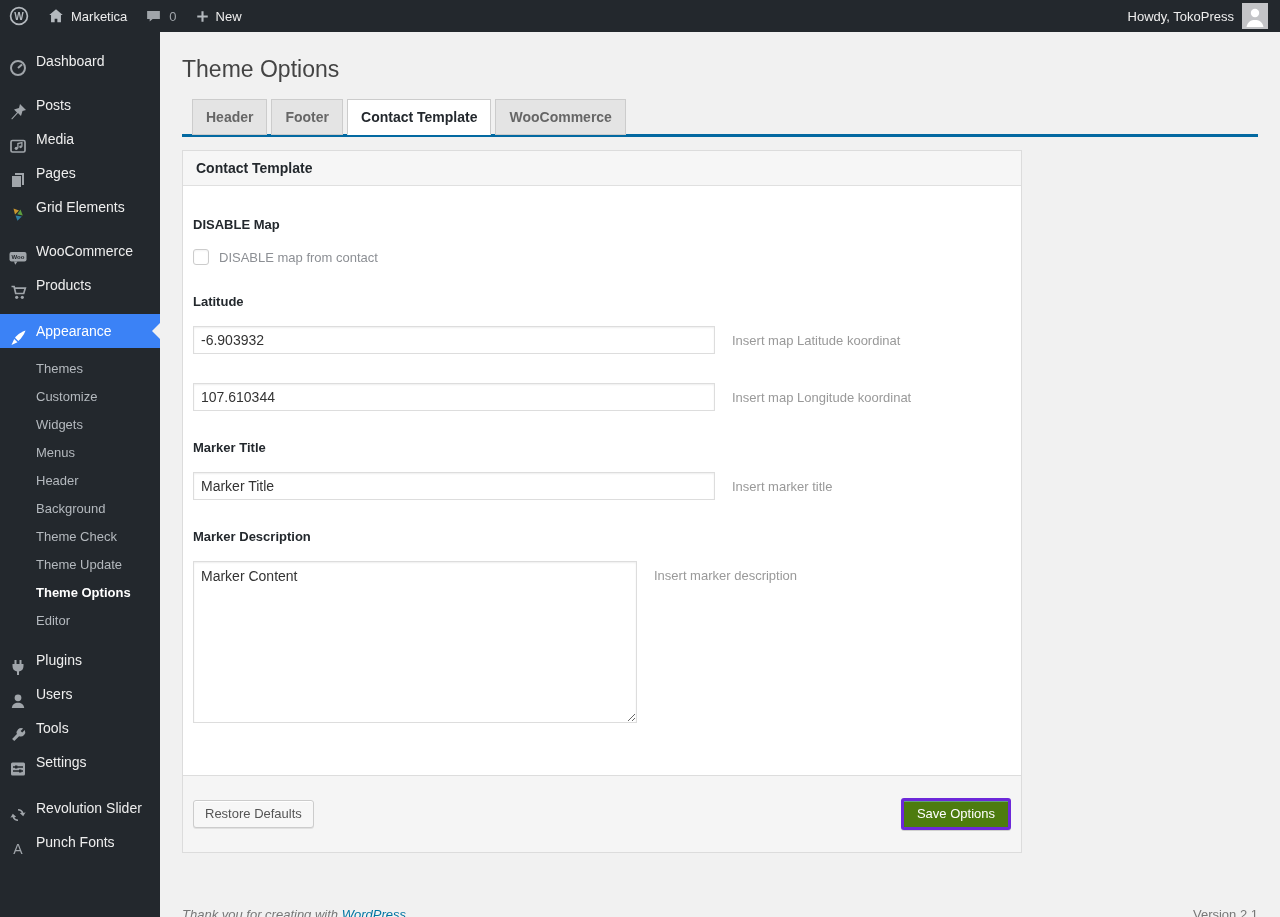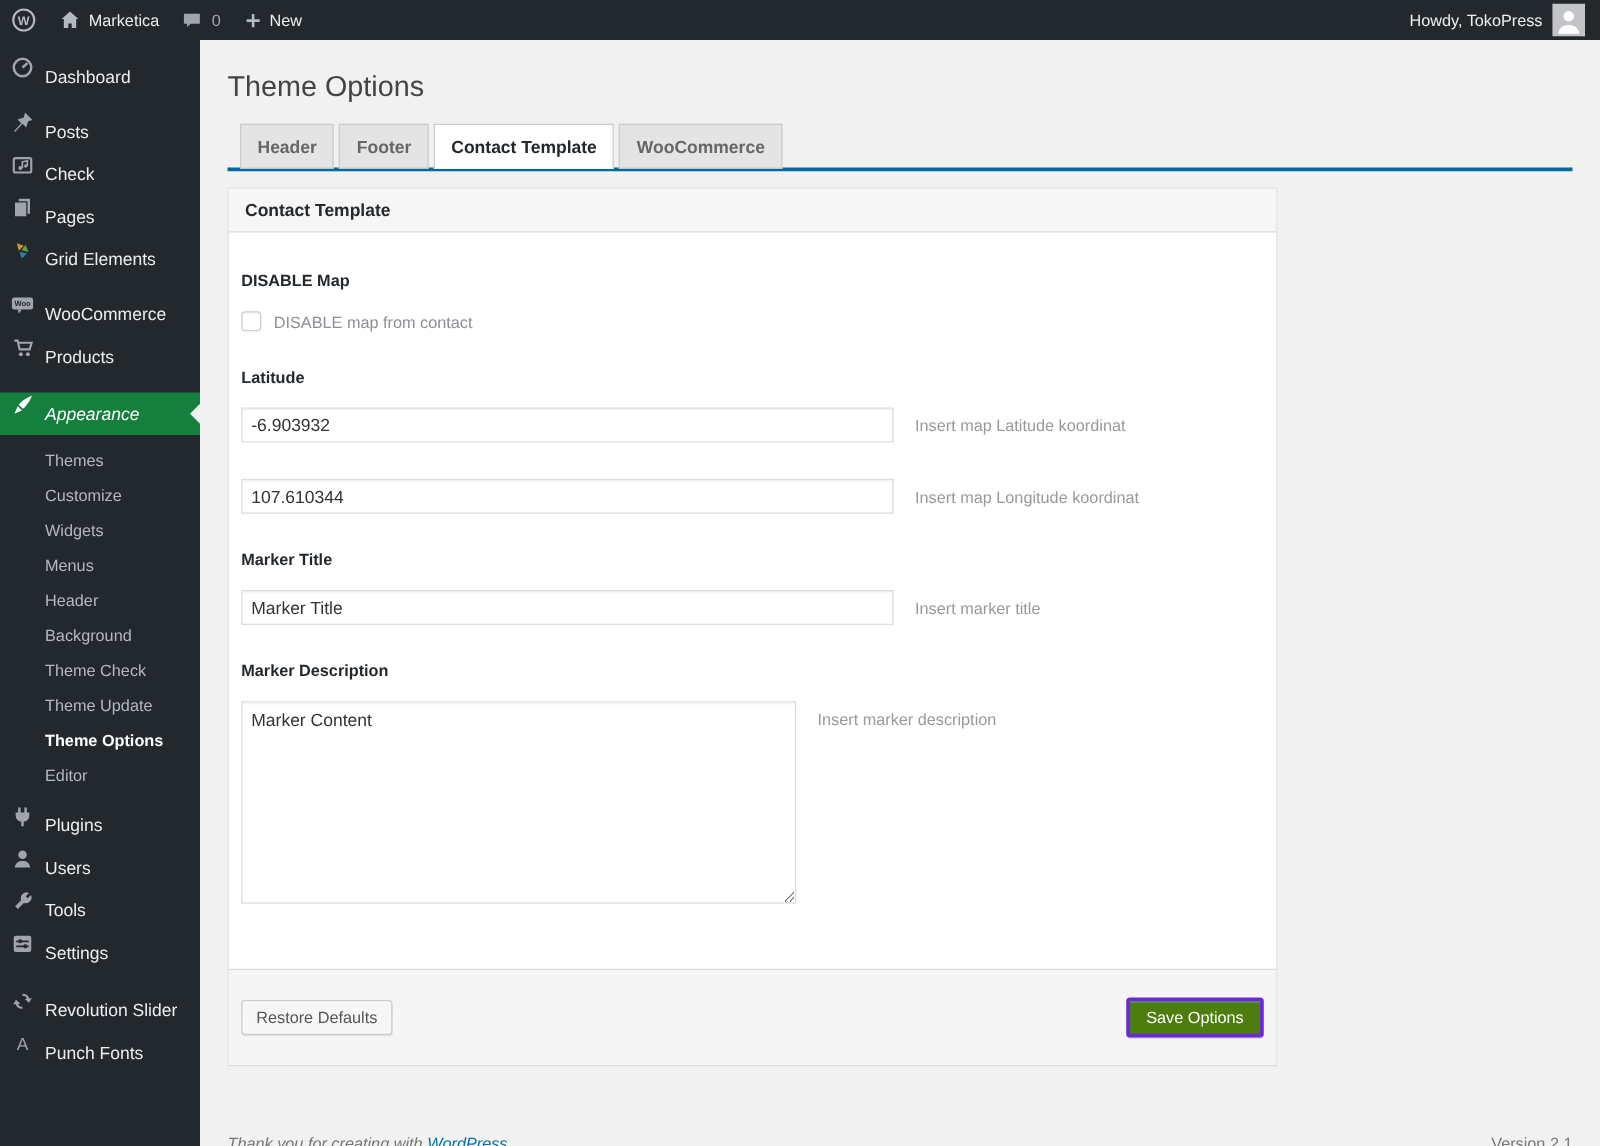--- a/index.html
+++ b/index.html
@@ -20,26 +20,26 @@
   .ab-item svg { display:block; }
   .ab-label { margin-left:6px; font-size:13px; color:#eee; }
   .ab-count { margin-left:7px; color:#a0a5aa; }
   .ab-howdy { color:#eee; margin-right:8px; }
   .ab-avatar { width:26px; height:26px; background:#c3c4c7; overflow:hidden; }
   
   .frame { display:flex; height:885px; }
   
   .sidebar { width:160px; background:#23282d; flex:none; overflow:hidden; padding-top:12px; }
   .menu-item {
-    height:34px; display:flex; align-items:flex-start; color:#eee;
+    height:34px; display:flex; align-items:flex-end; color:#eee;
     font-size:14px; cursor:pointer; position:relative;
   }
   .menu-item .mi-icon { width:36px; display:flex; justify-content:center; flex:none; color:#a0a5aa; }
   .menu-item .mi-label { line-height:34px; }
-  .menu-item.current { background:#15803d; color:#fff;font-style:italic; }
+  .menu-item.current { background:#3b82f6; color:#fff; }
   .menu-item.current .mi-icon { color:#fff; }
   .menu-item.current::after {
     content:""; position:absolute; right:0; top:50%; margin-top:-8px;
     border:8px solid transparent; border-right-color:#f1f1f1;
   }
   .menu-gap-s { height:10px; } .menu-gap-m { height:12px; }
   .submenu { padding:7px 0 8px 0; }
   .submenu-item {
     height:28px; line-height:28px; padding-left:36px; color:#b4b9be;
     font-size:13px; cursor:pointer;
@@ -177,21 +177,21 @@
 
     <div class="menu-item">
       <span class="mi-icon">
         <svg width="20" height="20" viewBox="0 0 20 20">
             <rect x="3" y="4.5" width="14" height="11.5" rx="1.5" fill="none" stroke="currentColor" stroke-width="1.7"></rect>
             <circle cx="8.3" cy="12.3" r="1.6" fill="currentColor"></circle>
             <path d="M9.9 12.3 V7.6 l4-1 v4.2" fill="none" stroke="currentColor" stroke-width="1.3"></path>
             <circle cx="12.6" cy="10.8" r="1.4" fill="currentColor"></circle>
           </svg>
       </span>
-      <span class="mi-label">Check</span>
+      <span class="mi-label">Media</span>
     </div>
 
     <div class="menu-item">
       <span class="mi-icon">
         <svg width="20" height="20" viewBox="0 0 20 20">
             <path d="M7 3 h9 v12 h-2 V5 H7 z" fill="currentColor"></path>
             <rect x="4" y="6" width="9" height="11" fill="currentColor"></rect>
           </svg>
       </span>
       <span class="mi-label">Pages</span>

